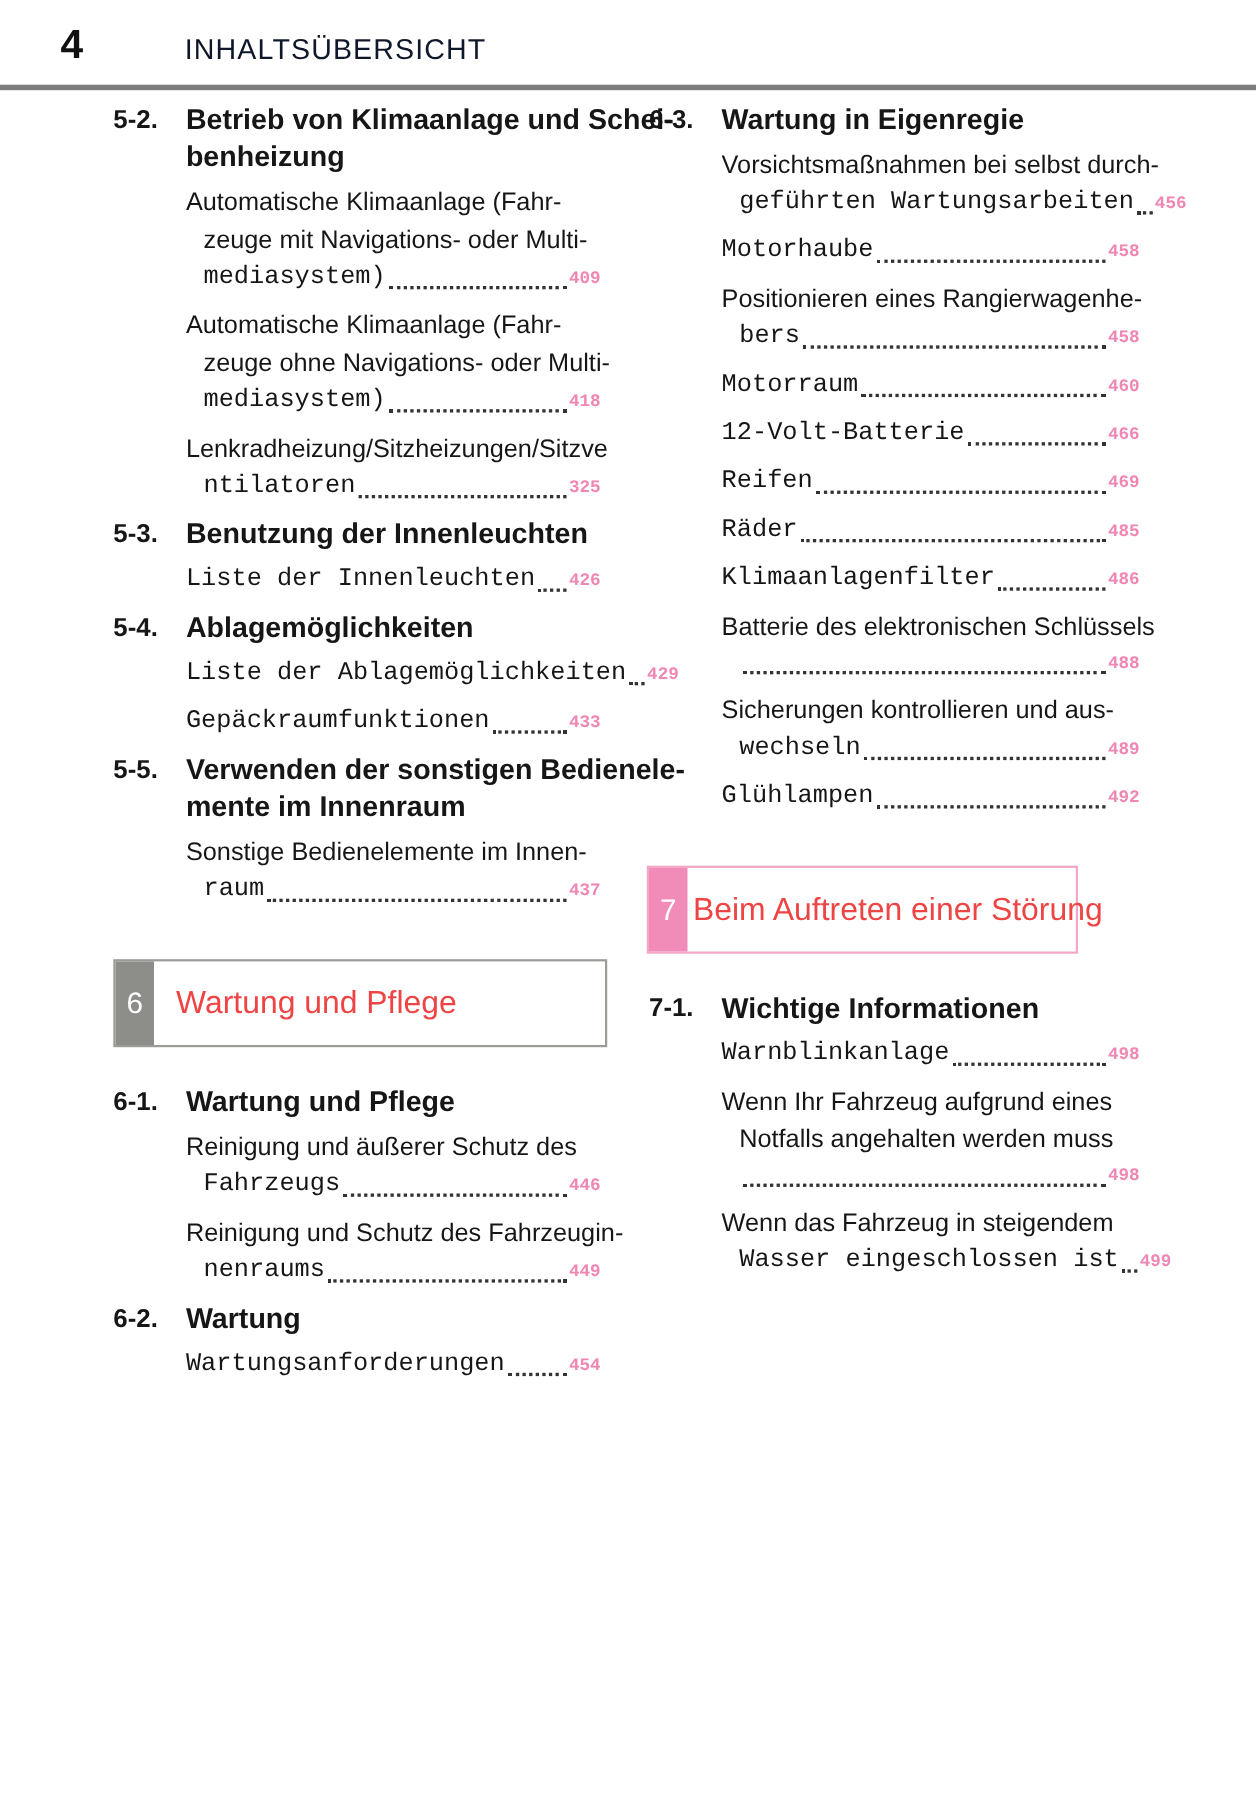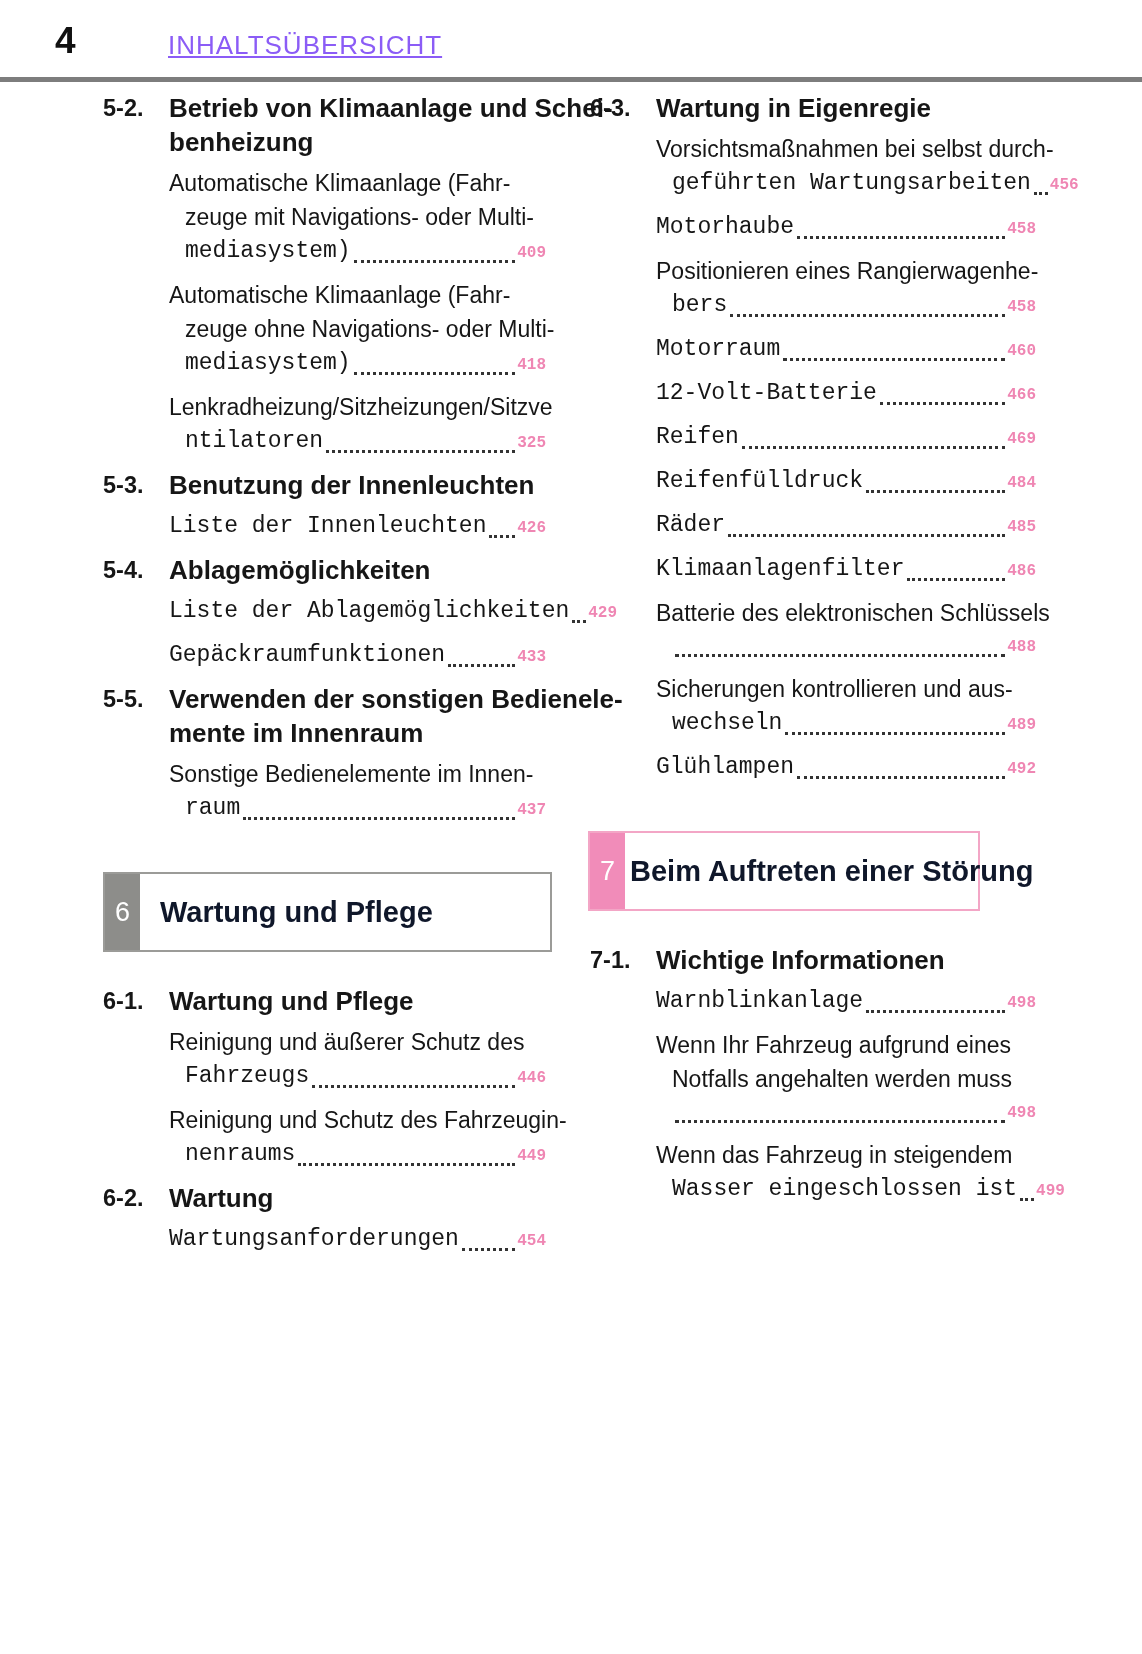--- a/index.html
+++ b/index.html
@@ -1,21 +1,21 @@
 <!DOCTYPE html>
 <html style="--pink: #ef86b3; --pink-tab: #f18cb9; --pink-border: #f3a6c6; --gray-tab: #8d8d8a; --gray-border: #9b9b98; --rule-gray: #7d7d7d;"><head>
 <meta charset="utf-8">
 <style>
   html,body{margin:0;padding:0;}
   body{
     width:1142px;height:1654px;position:relative;background:#ffffff;
     font-family:"Liberation Sans",sans-serif;color:#161616;overflow:hidden;
   }
   .hdr-num{position:absolute;left:55px;top:20px;font-size:37px;font-weight:bold;color:#111;}
-  .hdr-title{position:absolute;left:168px;top:30px;font-size:26px;letter-spacing:1px;color:#8b5cf6;text-decoration:underline;}
+  .hdr-title{position:absolute;left:168px;top:30px;font-size:26px;letter-spacing:1px;color:#0f172a;}
   .rule{position:absolute;left:0;top:77px;width:1142px;height:5px;background:var(--rule-gray,#7d7d7d);}
   .col{position:absolute;top:91px;}
   .col-left{left:103px;width:443px;}
   .col-right{left:590px;width:446px;}
 
   .sec{display:flex;margin:0 0 7px 0;}
   .sec-num{flex:0 0 66px;width:66px;font-weight:bold;font-size:23.5px;line-height:34px;white-space:nowrap;}
   .sec-title{font-weight:bold;font-size:26px;line-height:34px;white-space:nowrap;}
 
   .item{margin:0 0 8px 0;font-size:23px;line-height:34px;}
@@ -25,21 +25,21 @@
   .irow .txt{white-space:nowrap;}
   .dots{flex:1 1 auto;min-width:14px;border-bottom:3px dotted #333;align-self:flex-end;margin:0 2px 7px 3px;}
   .pg{font-weight:bold;color:var(--pink,#ef86b3);font-size:16px;white-space:nowrap;}
 
   .banner{position:relative;height:80px;box-sizing:border-box;background:#fff;margin:45px 0 32px 0;}
   .banner.gray{border:2px solid var(--gray-border,#9b9b98);width:449px;}
   .banner.pink{border:2px solid var(--pink-border,#f3a6c6);width:392px;margin-left:-2px;}
   .tab{position:absolute;left:0;top:0;bottom:0;width:35px;display:flex;align-items:center;justify-content:center;color:#fff;font-size:27px;}
   .banner.gray .tab{background:var(--gray-tab,#8d8d8a);}
   .banner.pink .tab{background:var(--pink-tab,#f18cb9);}
-  .btitle{font-weight:bold;font-size:29px;line-height:76px;white-space:nowrap;color:#0f172a;}
+  .btitle{font-weight:normal;font-size:29px;line-height:76px;white-space:nowrap;color:#ef4444;}
   .banner.gray .btitle{margin-left:55px;}
   .banner.pink .btitle{margin-left:40px;}
 </style>
 </head>
 <body>
 
 <div class="hdr-num">4</div>
 <div class="hdr-title">INHALTSÜBERSICHT</div>
 <div class="rule"></div>
 
@@ -213,27 +213,20 @@
     </div>
     <div class="item">
       <div class="iline irow">
         <span class="txt">Reifen</span>
         <span class="dots"></span>
         <span class="pg">469</span>
       </div>
     </div>
     <div class="item">
       <div class="iline irow">
-        <span class="txt">Reifenfülldruck</span>
-        <span class="dots"></span>
-        <span class="pg">484</span>
-      </div>
-    </div>
-    <div class="item">
-      <div class="iline irow">
         <span class="txt">Räder</span>
         <span class="dots"></span>
         <span class="pg">485</span>
       </div>
     </div>
     <div class="item">
       <div class="iline irow">
         <span class="txt">Klimaanlagenfilter</span>
         <span class="dots"></span>
         <span class="pg">486</span>

